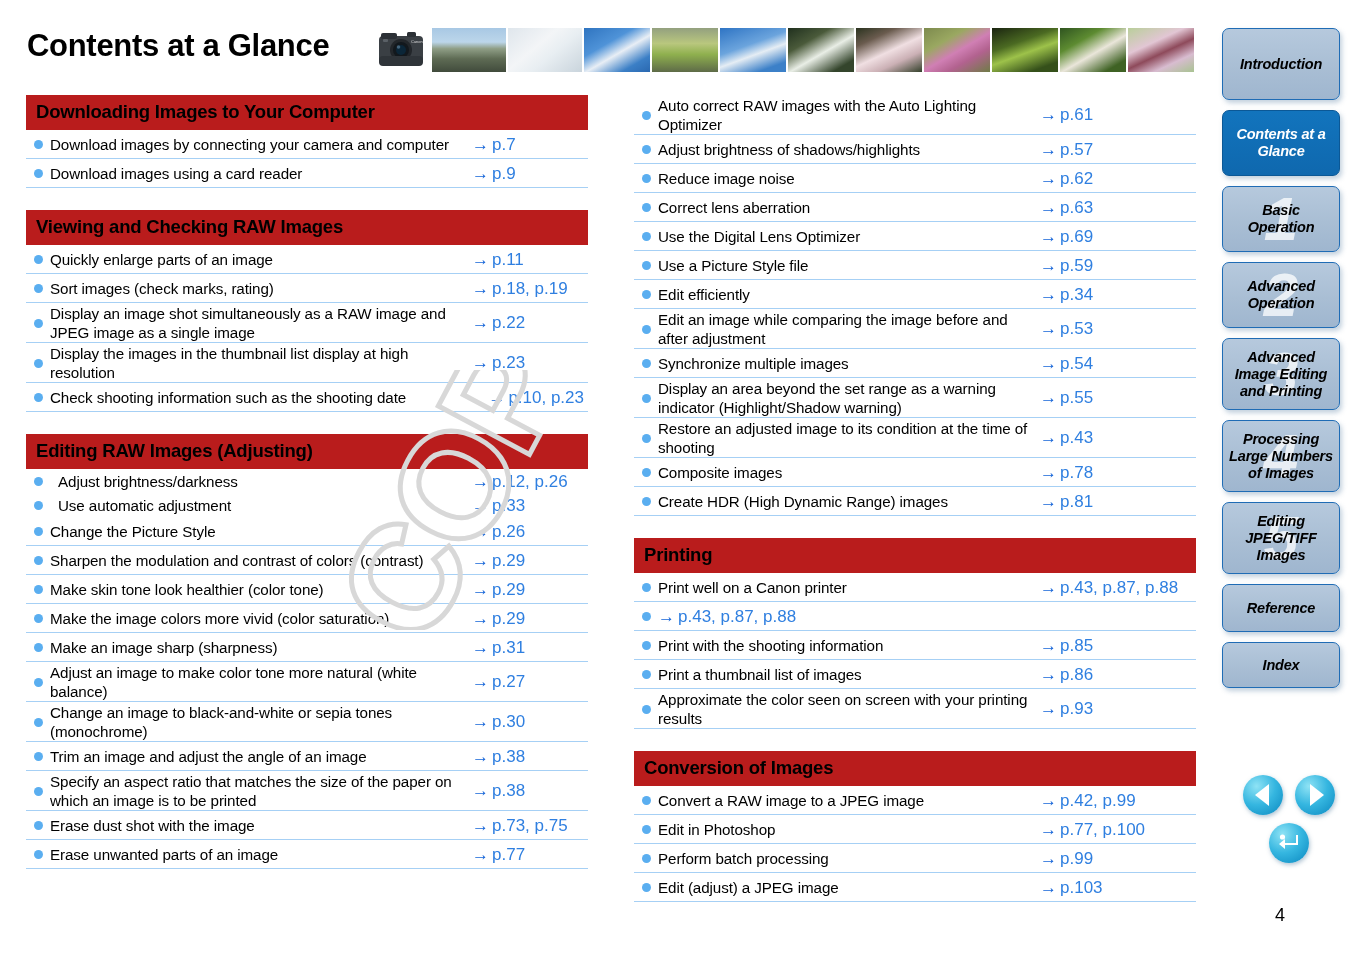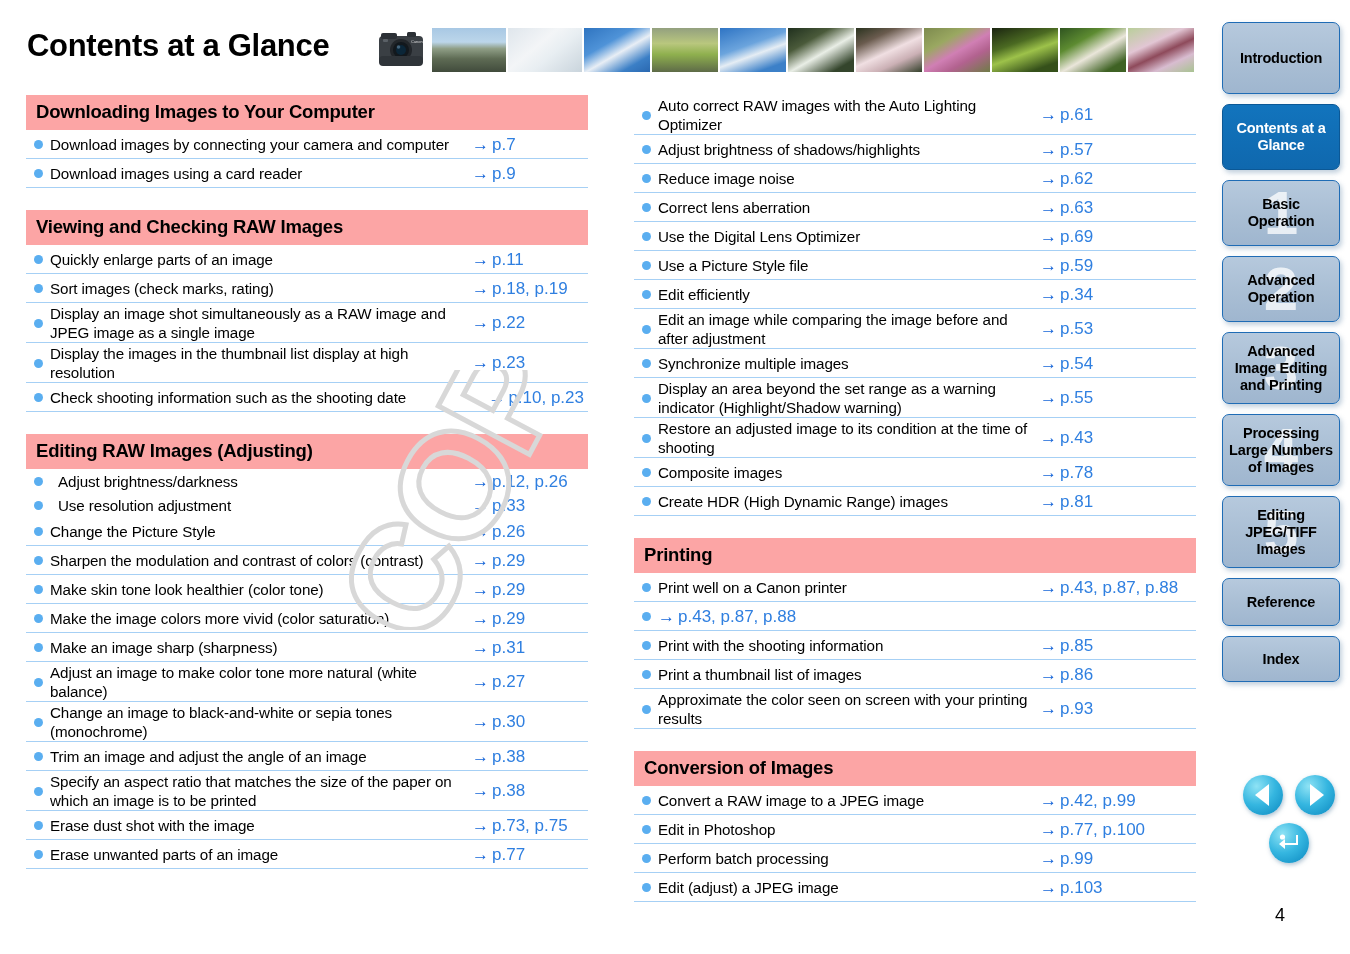--- a/index.html
+++ b/index.html
@@ -86,21 +86,21 @@
     position: absolute;
     top: 0;
     width: 562px;
   }
   #col-left  { left: 26px; }
   #col-right { left: 634px; }
 
   .section { margin-bottom: 22px; }
 
   .section-head {
-    background: #fca5a5;
+    background: #b91c1c;
     font-size: 18.5px;
     font-weight: bold;
     padding: 6px 10px 7px 10px;
     letter-spacing: -0.2px;
     color: #000;
   }
 
   .rows { }
   .row {
     display: flex;
@@ -141,22 +141,23 @@
   }
   
   #col-left  .row-ref { width: 112px; }
   #col-right .row-ref { width: 152px; }
   .row-ref.w-wide { width: auto !important; }
 
   
   #sidebar {
     position: absolute;
     left: 1222px;
-    top: 22px;
+    top: 28px;
     width: 120px;
+    font-style: italic;
   }
   .tab {
     position: relative;
     width: 118px;
     box-sizing: border-box;
     border: 1.5px solid #1f6cb5;
     border-radius: 7px;
     background: linear-gradient(180deg, #b6c9dd 0%, #a9bed4 55%, #9fb6cf 100%);
     box-shadow: 2px 3px 5px rgba(120,150,180,0.45);
     color: #000;
@@ -329,21 +330,21 @@
       <div class="section">
         <div class="section-head">Editing RAW Images (Adjusting)</div>
         <div class="rows">
           <div class="row nobor">
             <span class="bullet"></span>
             <span class="row-label">Adjust brightness/darkness</span>
             <span class="row-ref"><span class="arrow">→</span><span>p.12, p.26</span></span>
           </div>
           <div class="row nobor">
             <span class="bullet"></span>
-            <span class="row-label">Use resolution adjustment</span>
+            <span class="row-label">Use automatic adjustment</span>
             <span class="row-ref"><span class="arrow">→</span><span>p.33</span></span>
           </div>
           <div class="row">
             <span class="bullet"></span>
             <span class="row-label">Change the Picture Style</span>
             <span class="row-ref"><span class="arrow">→</span><span>p.26</span></span>
           </div>
           <div class="row">
             <span class="bullet"></span>
             <span class="row-label">Sharpen the modulation and contrast of colors (contrast)</span>

